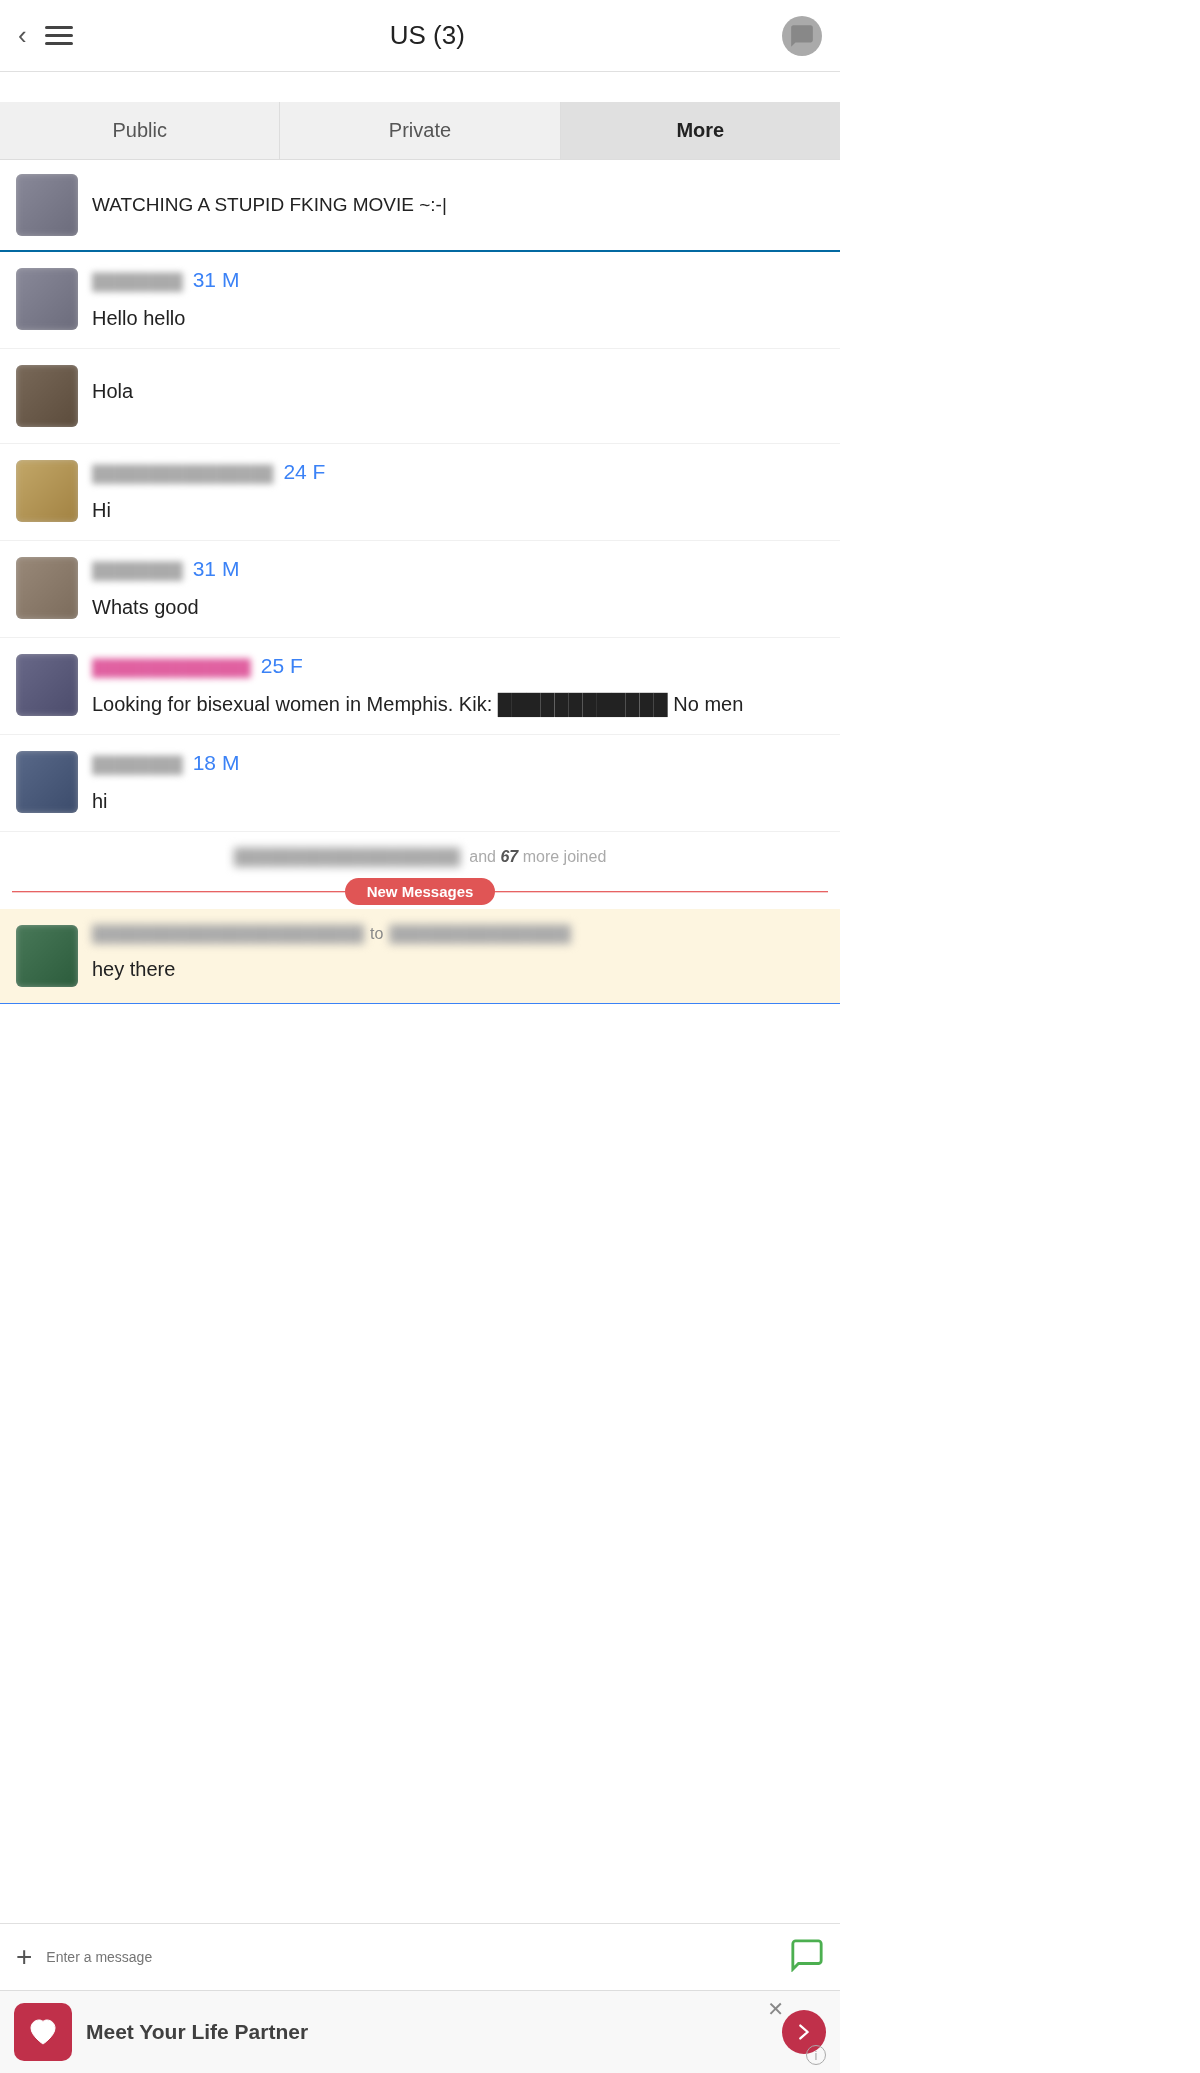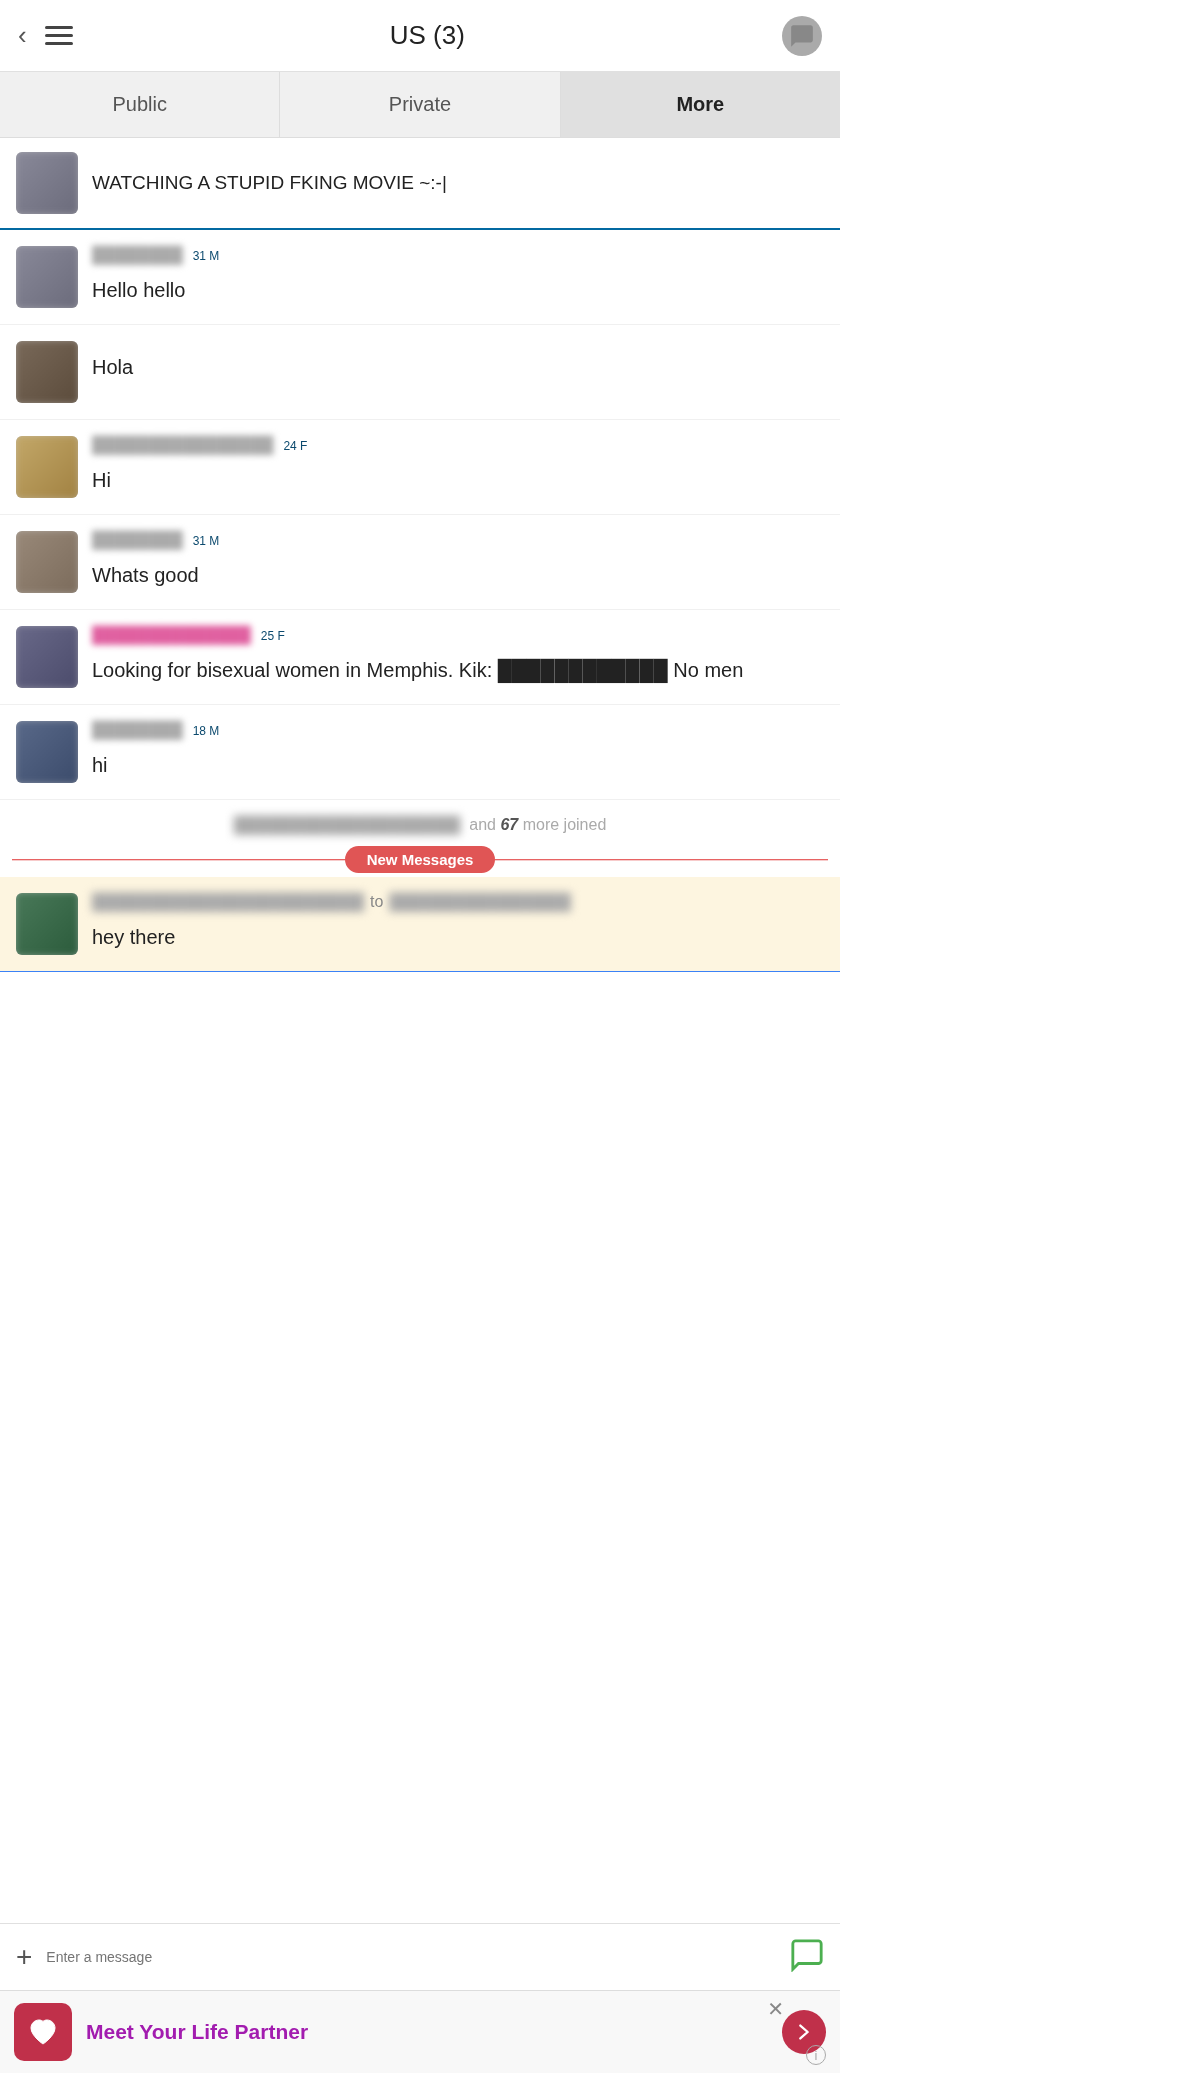--- a/index.html
+++ b/index.html
@@ -67,21 +67,22 @@
     .chat-icon svg {
       width: 26px;
       height: 26px;
     }
 
     
     .tabs {
       display: flex;
       border-bottom: 1px solid #ddd;
       background: #f0f0f0;
-      height: 66px;
+      height: 58px;
+      margin-top: 30px;
     }
     .tab {
       flex: 1;
       display: flex;
       align-items: center;
       justify-content: center;
       font-size: 20px;
       color: #555;
       cursor: pointer;
       border-right: 1px solid #ddd;
@@ -170,22 +171,22 @@
       font-size: 16px;
       color: #e060a0;
       font-weight: 500;
       filter: blur(3px);
       user-select: none;
       white-space: nowrap;
       background: #f090c0;
       border-radius: 3px;
     }
     .msg-age {
-      font-size: 12px;
-      color: #0c4a6e;
+      font-size: 21px;
+      color: #3b82f6;
       white-space: nowrap;
     }
     .msg-text {
       font-size: 20px;
       color: #222;
       line-height: 1.4;
       margin-top: 12px;
     }
     .msg-text-partial {
       font-size: 19px;
@@ -333,21 +334,21 @@
       justify-content: center;
       flex-shrink: 0;
     }
     .ad-logo svg {
       width: 36px;
       height: 36px;
     }
     .ad-text {
       font-size: 21px;
       font-weight: 600;
-      color: #a21caf;
+      color: #404040;
       flex: 1;
     }
     .ad-arrow-btn {
       width: 44px;
       height: 44px;
       background: #c0304a;
       border-radius: 50%;
       display: flex;
       align-items: center;
       justify-content: center;

